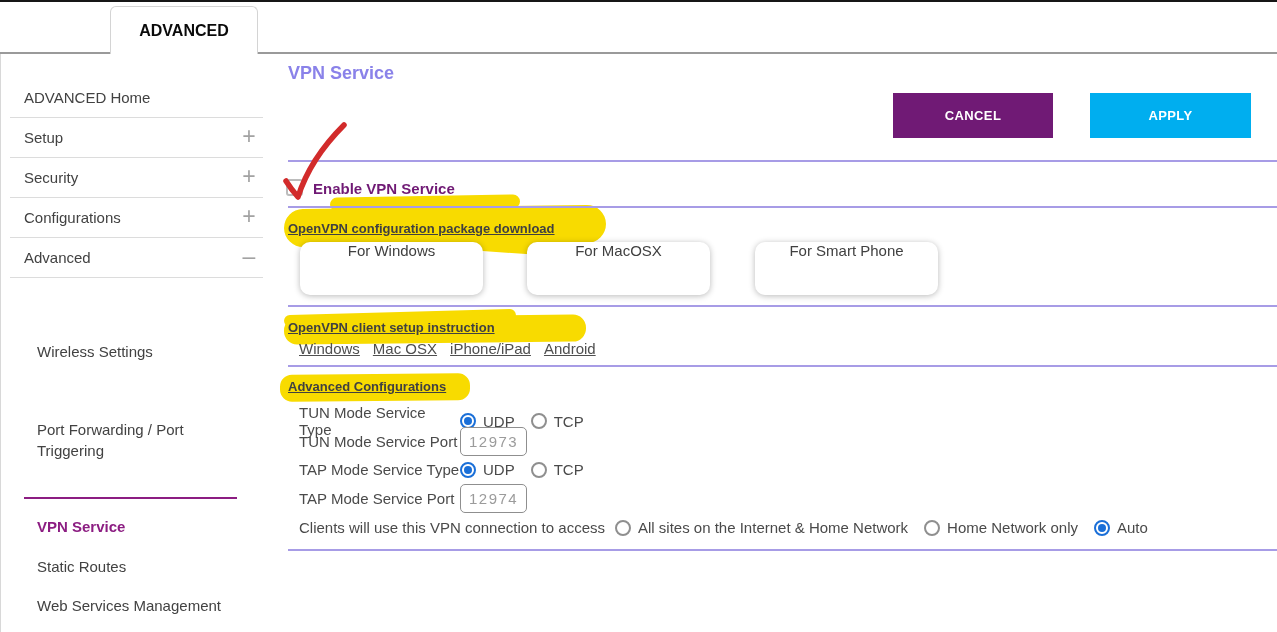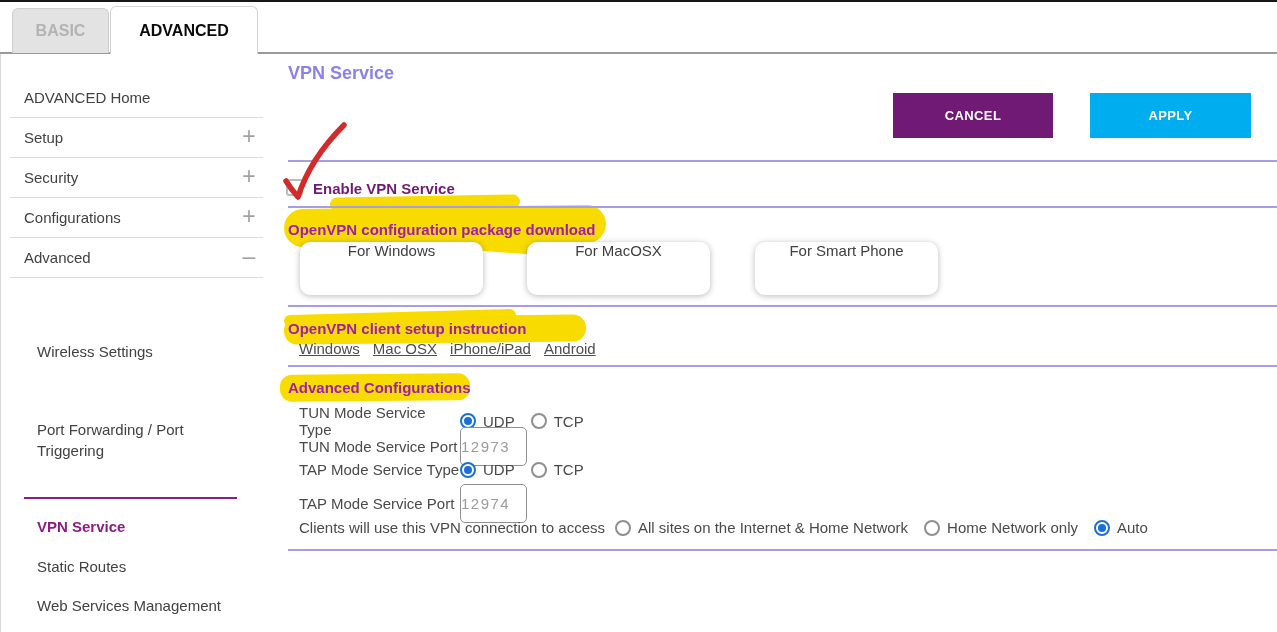--- a/index.html
+++ b/index.html
@@ -48,21 +48,21 @@
   
   .checkbox {
     position:absolute; left:286px; top:179px; width:17px; height:17px; background:#fff;
     border:2px solid #bcbcbc; border-radius:3px; z-index:2; cursor:pointer;
   }
   .enable-label { left:313px; top:180px; font-size:15px; font-weight:bold; color:#701a75; z-index:2; }
 
   
   .hl { position:absolute; background:#f8db00; z-index:0; }
 
-  .section-heading { position:absolute; font-size:15px; font-weight:bold; color:#a21caf; z-index:2; }
+  .section-heading { position:absolute; font-size:13px; font-weight:bold; color:#404040; z-index:2;text-decoration:underline; }
 
   
   .dl-btn {
     position:absolute; top:242px; width:183px; height:53px; background:#fff; border-radius:10px;
     box-shadow:0 1px 6px rgba(0,0,0,0.28); display:flex; align-items:flex-start; justify-content:center;
     font-size:15px; color:#404040; cursor:pointer; z-index:2;
   }
 
   
   .links-row { position:absolute; left:299px; top:340px; display:flex; gap:13px; z-index:2; }
@@ -72,39 +72,36 @@
   .cfg-row { position:absolute; left:299px; display:flex; align-items:center; font-size:15px; color:#4a4a4a; z-index:2; }
   .cfg-label { display:inline-block; width:161px; }
   .radio {
     width:16px; height:16px; border:2px solid #8f8f8f; border-radius:50%;
     background:#fff; display:inline-block; position:relative; cursor:pointer; flex:none;
   }
   .radio.checked { border-color:#1a6fd8; }
   .radio.checked::after { content:""; position:absolute; inset:2px; border-radius:50%; background:#1a6fd8; }
   .opt-label { margin:0 16px 0 7px; }
   .port-input {
-    width:67px; height:39px; border:1.5px solid #8f8f8f; border-radius:5px; background:#fff;
-    color:#9b9b9b; font-size:15px; letter-spacing:1.5px; 
+    width:67px; height:29px; border:1.5px solid #8f8f8f; border-radius:5px; background:#fff;
+    color:#9b9b9b; font-size:15px; letter-spacing:1.5px; padding-left:8px;
     font-family:"Liberation Sans", sans-serif; outline:none;
   }
   .clients-gap { margin-right:10px; }
 
   
   .check-svg { position:absolute; left:280px; top:112px; z-index:3; pointer-events:none; }
 </style>
 </head>
 <body>
 
 <div class="page">
 
   <div class="topstrip"></div>
 
-  <div class="tab tab-basic">
-      <span>BASIC</span>
-    </div>
   <div class="tab tab-advanced">
       <span>ADVANCED</span>
     </div>
   <div class="tabline"></div>
 
   <div class="side-edge"></div>
 
   <div class="side-item" style="top:88px">ADVANCED Home</div>
   <div class="side-divider" style="top:117px"></div>
 

